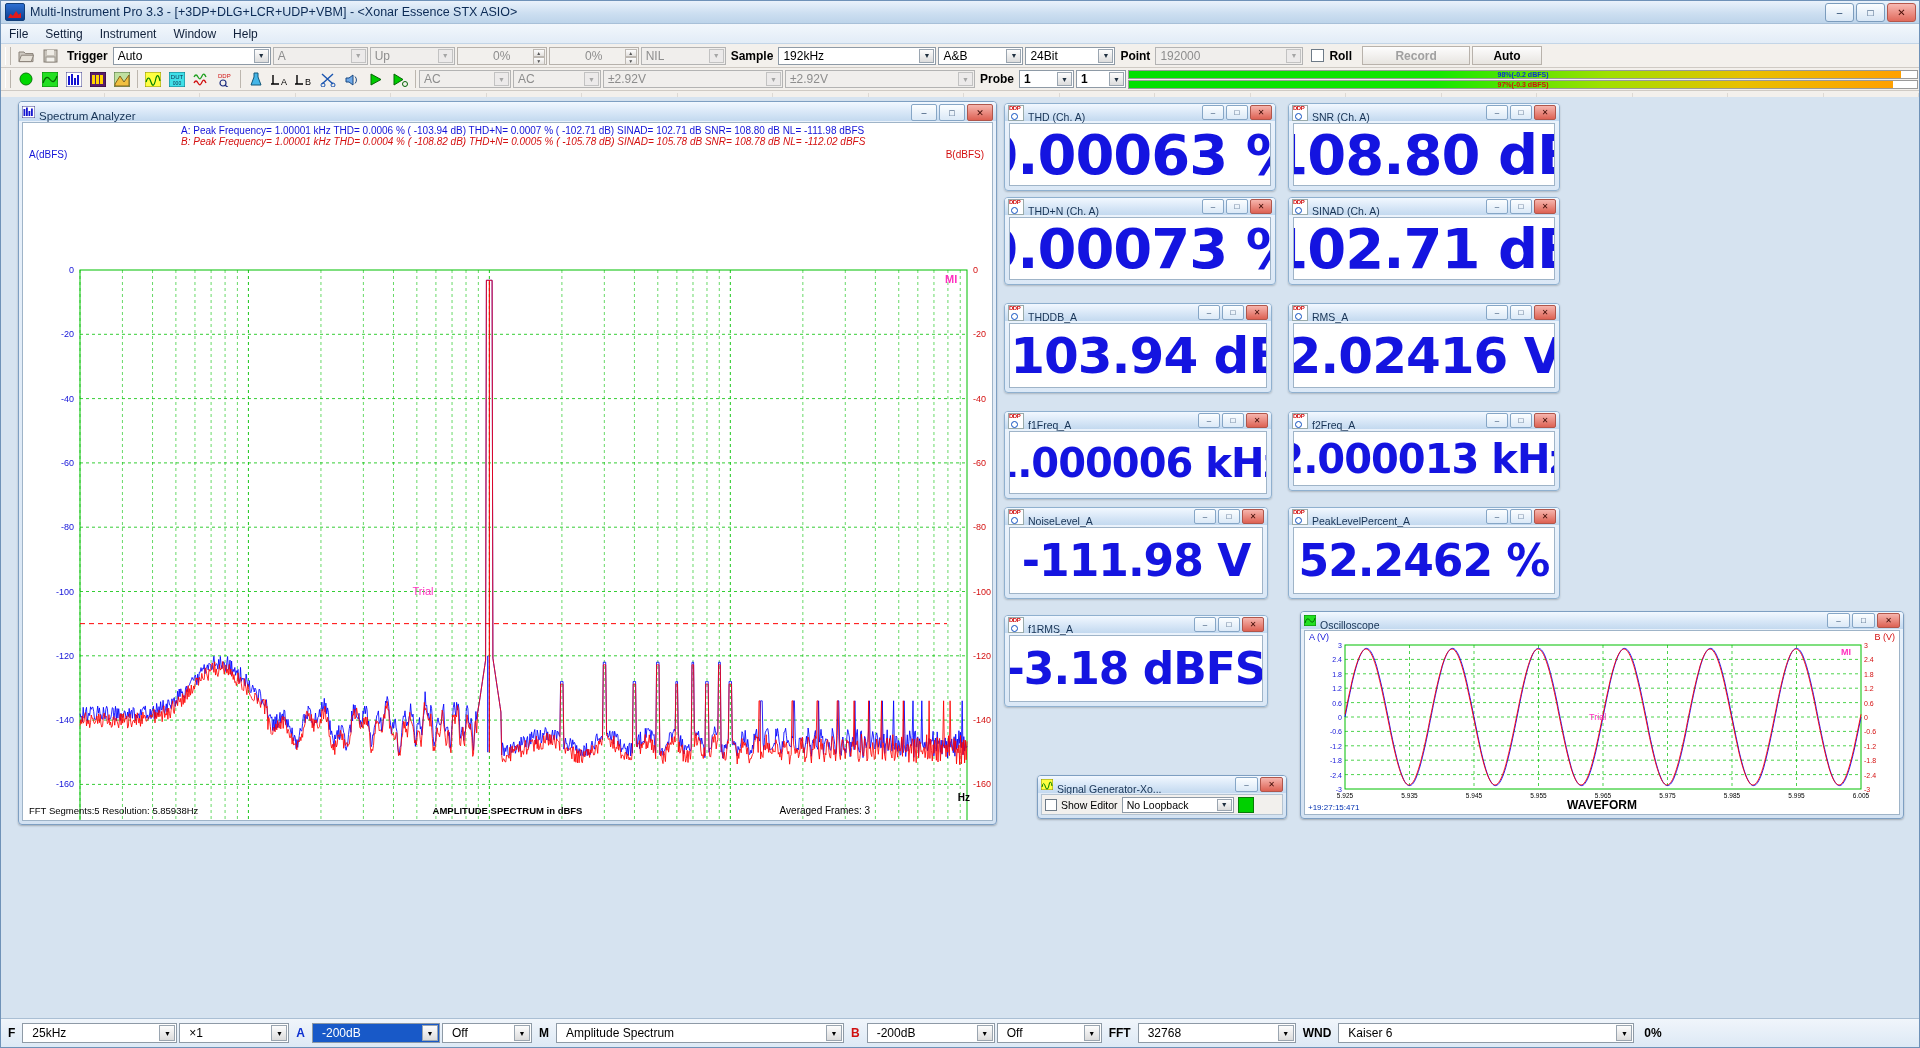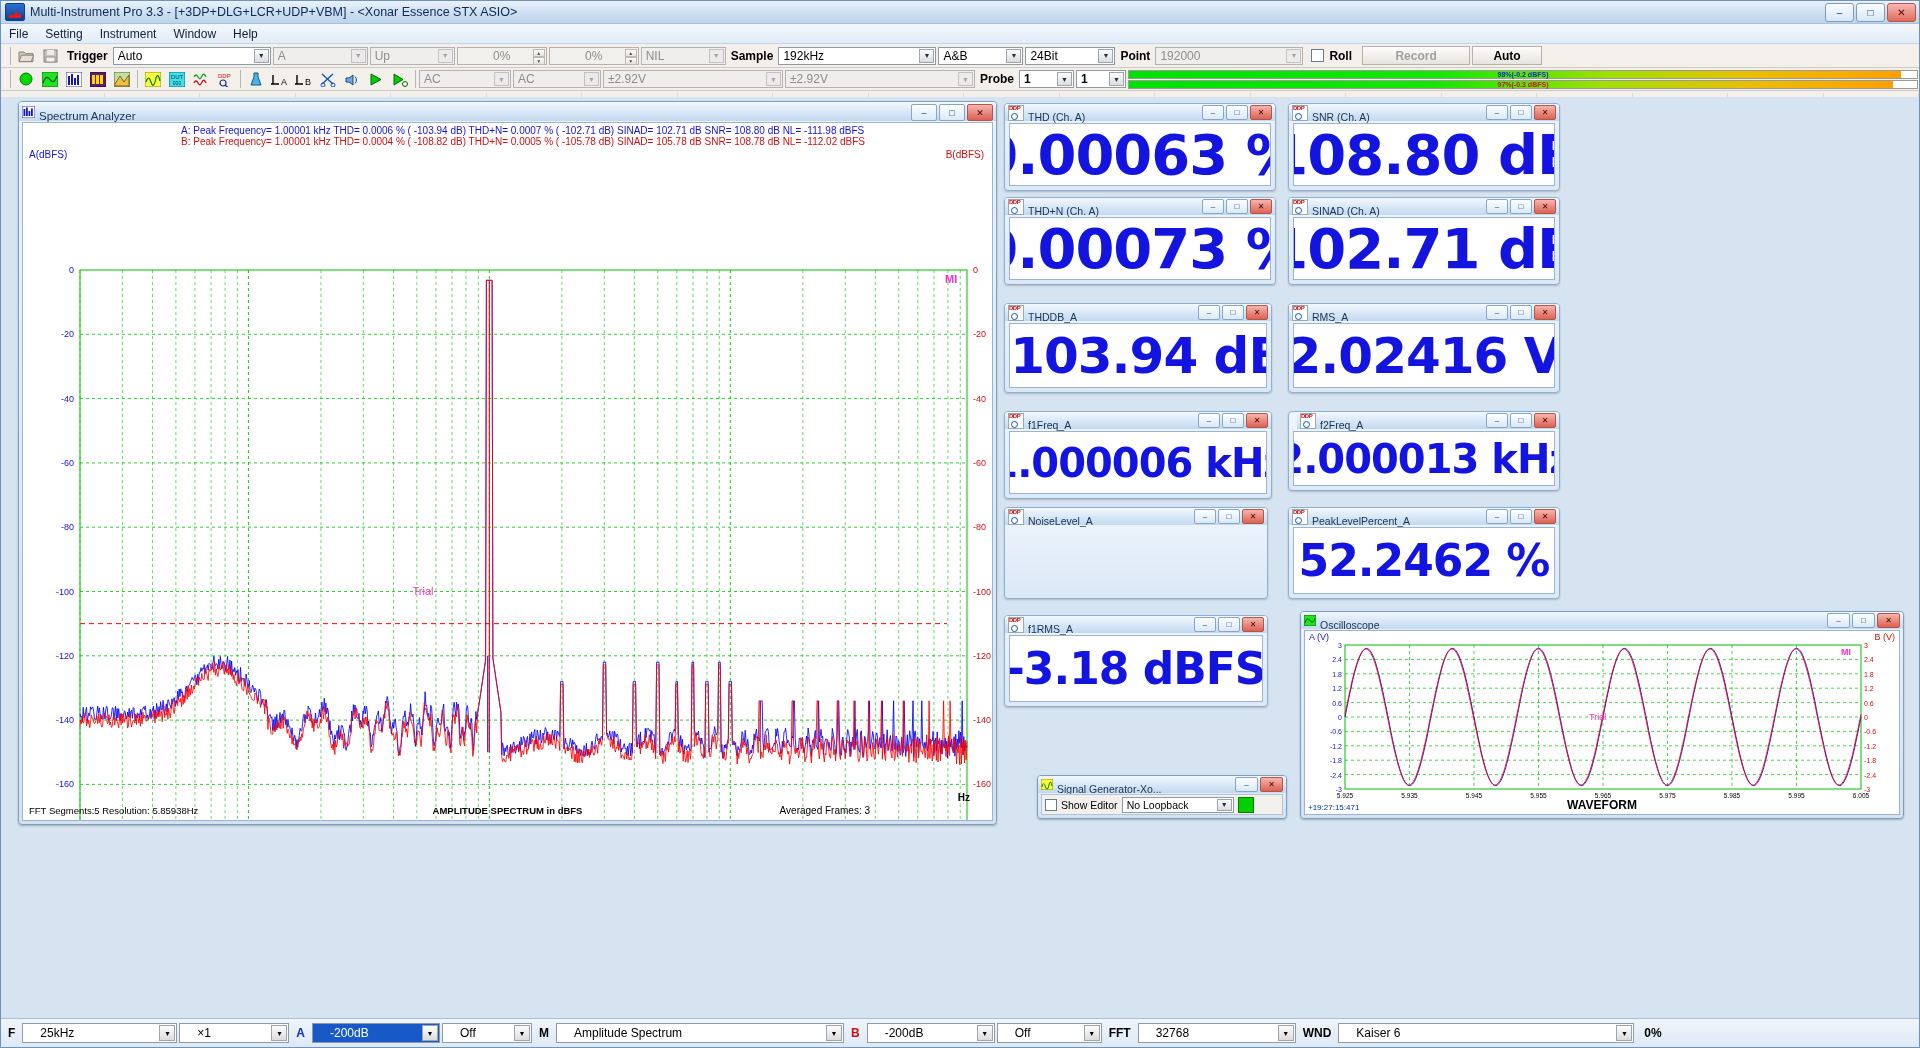--- a/index.html
+++ b/index.html
@@ -105,29 +105,29 @@
     background:linear-gradient(#eef5fd,#dbe8f6);box-shadow:0 1px 2px rgba(0,0,0,.2);}
   .valbox{position:absolute;left:4px;right:4px;top:21px;bottom:4px;background:#fff;
     border:1px solid #9fb4c8;display:flex;align-items:center;justify-content:center;overflow:hidden;}
   .valtext{color:#1414e0;font-weight:bold;font-family:"DejaVu Sans",sans-serif;white-space:nowrap;
     letter-spacing:-1px;}
 
   
   .spec-readout{font-size:10px;line-height:11px;font-family:"Liberation Sans",sans-serif;
     white-space:nowrap;}
   .ro-a{color:#1414d8;}
-  .ro-b{color:#d41010;}
+  .ro-b{color:#d41010;font-style:italic;}
 
   
   .statusbar{position:absolute;left:0;right:0;bottom:0;height:28px;display:flex;align-items:center;
     background:linear-gradient(#f0f5fb,#dde9f5);border-top:1px solid #aabfd4;padding:0 2px;gap:2px;}
   .sb-lab{font-size:12px;font-weight:bold;padding:0 5px;white-space:nowrap;}
   .sb-combo{height:20px;border:1px solid #8e9aa6;background:#fff;position:relative;
     display:flex;align-items:center;box-sizing:border-box;}
-  .sb-combo .ctext{padding-left:17px;font-size:12px;white-space:nowrap;}
+  .sb-combo .ctext{padding-left:9px;font-size:12px;white-space:nowrap;}
   .sb-combo .arrow{position:absolute;right:1px;top:1px;bottom:1px;width:16px;
     background:linear-gradient(#fdfdfd,#dcdcdc);border:1px solid #9aa5b0;box-sizing:border-box;
     display:flex;align-items:center;justify-content:center;font-size:7px;}
   .sb-combo.sel{background:#1859c8;}
   .sb-combo.sel .ctext{color:#fff;}
   .blue{color:#0b2fd0;font-weight:bold;}
   .red{color:#d01010;font-weight:bold;}
 </style>
 </head>
 <body>
@@ -599,21 +599,21 @@
          <div class="win-btns" style="top:1px">
            <div class="wb" style="width:20px;height:13px;font-size:8px">–</div>
            <div class="wb" style="width:20px;height:13px;font-size:8px">□</div>
            <div class="wb close" style="width:20px;height:13px;font-size:8px">✕</div>
          </div>
        </div>
        <div class="valbox" style="top:19px">
          <span class="valtext" style="font-size:40px">1.000006 kHz</span>
        </div>
         </div>
-        <div class="valwin" style="left: 1287px; top: 314px; width: 272px; height: 80px; padding-left: 8px;">
+        <div class="valwin" style="left: 1287px; top: 314px; width: 272px; height: 80px;">
           <div class="win-bar" style="height:17px">
          <div class="ddp"></div>
          <div class="win-title" style="font-size:10.5px">f2Freq_A</div>
          <div class="win-btns" style="top:1px">
            <div class="wb" style="width:20px;height:13px;font-size:8px">–</div>
            <div class="wb" style="width:20px;height:13px;font-size:8px">□</div>
            <div class="wb close" style="width:20px;height:13px;font-size:8px">✕</div>
          </div>
        </div>
        <div class="valbox" style="top:19px">
@@ -622,20 +622,23 @@
         </div>
         <div class="valwin" style="left: 1003px; top: 410px; width: 264px; height: 92px;">
           <div class="win-bar" style="height:17px">
          <div class="ddp"></div>
          <div class="win-title" style="font-size:10.5px">NoiseLevel_A</div>
          <div class="win-btns" style="top:1px">
            <div class="wb" style="width:20px;height:13px;font-size:8px">–</div>
            <div class="wb" style="width:20px;height:13px;font-size:8px">□</div>
            <div class="wb close" style="width:20px;height:13px;font-size:8px">✕</div>
          </div>
+       </div>
+       <div class="valbox" style="top:19px">
+         <span class="valtext" style="font-size:44px">-111.98 V</span>
        </div>
         </div>
         <div class="valwin" style="left: 1287px; top: 410px; width: 272px; height: 92px;">
           <div class="win-bar" style="height:17px">
          <div class="ddp"></div>
          <div class="win-title" style="font-size:10.5px">PeakLevelPercent_A</div>
          <div class="win-btns" style="top:1px">
            <div class="wb" style="width:20px;height:13px;font-size:8px">–</div>
            <div class="wb" style="width:20px;height:13px;font-size:8px">□</div>
            <div class="wb close" style="width:20px;height:13px;font-size:8px">✕</div>

